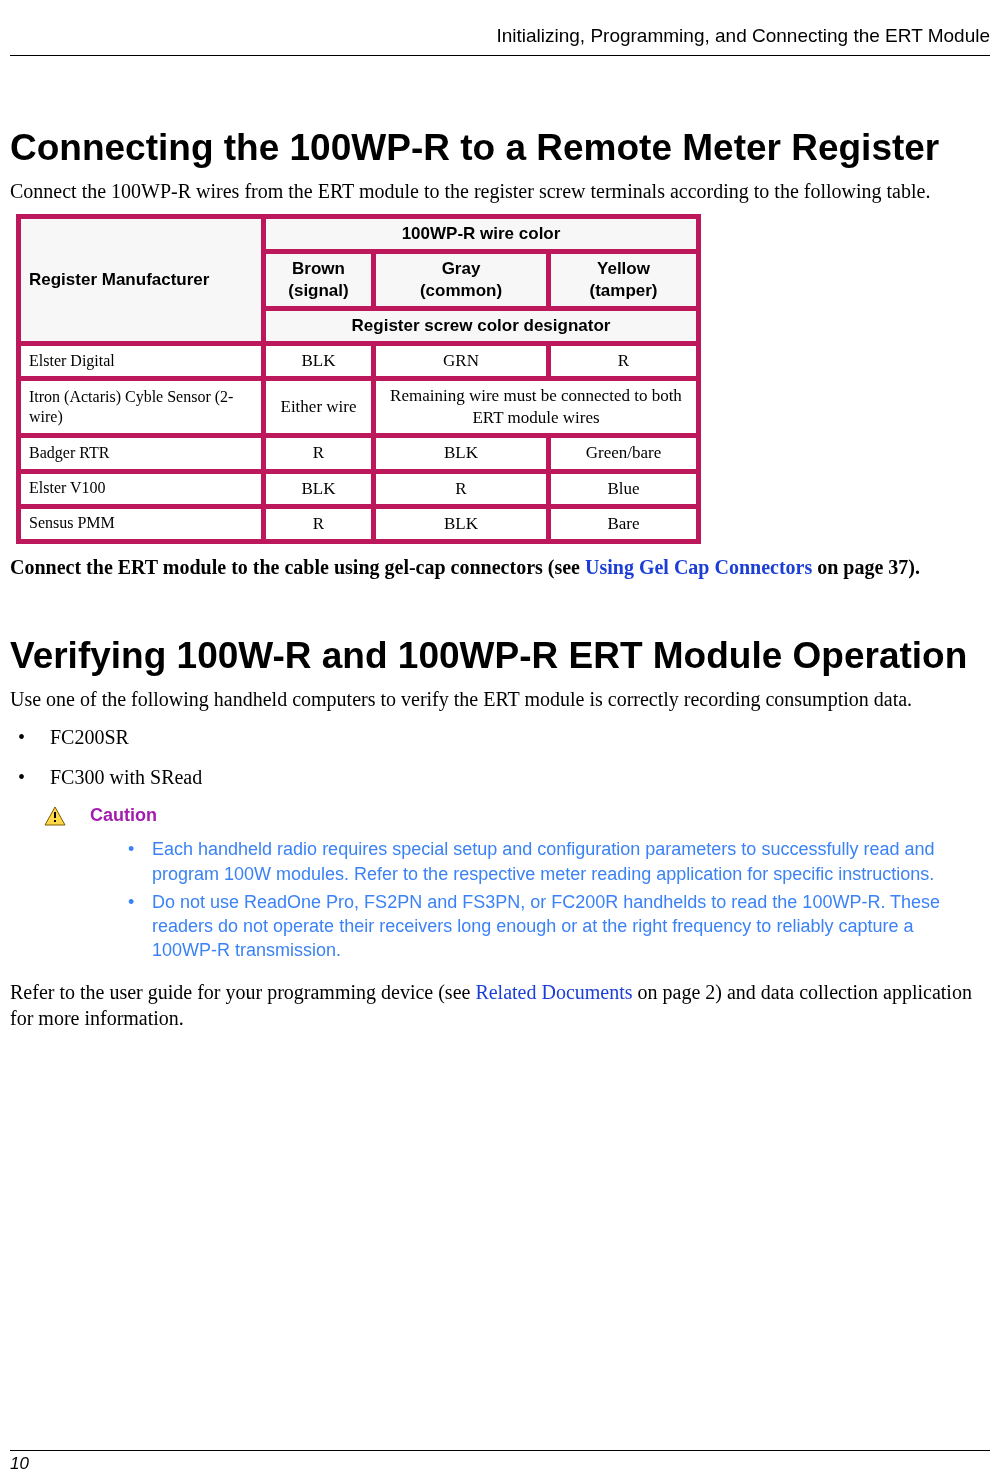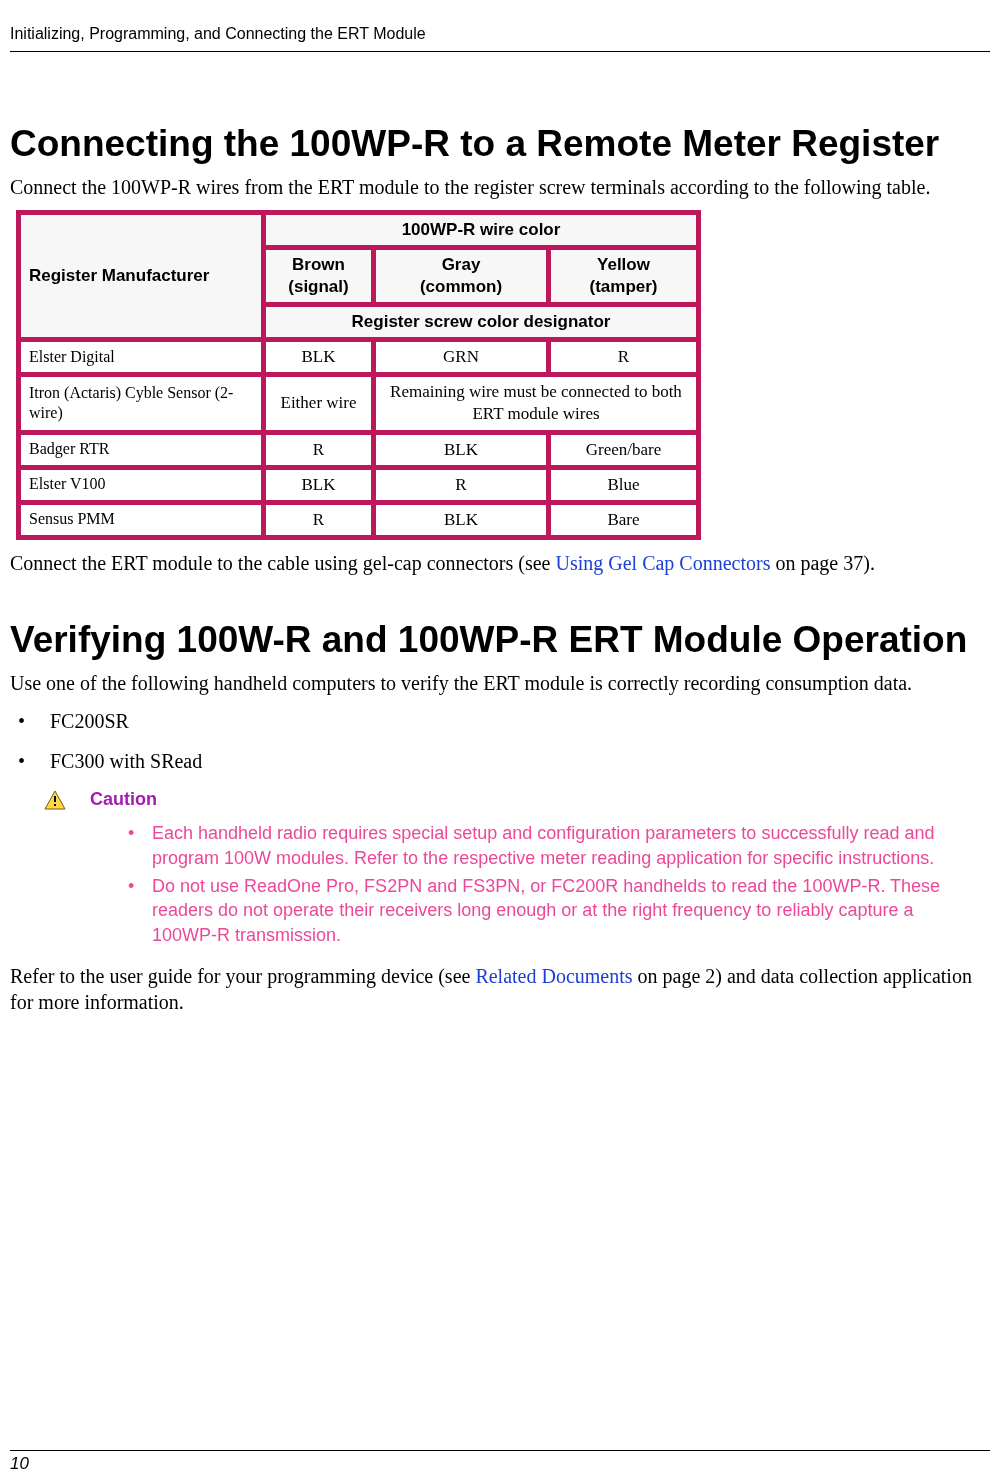--- a/index.html
+++ b/index.html
@@ -1,23 +1,23 @@
 <!DOCTYPE html>
 <html><head>
 <meta charset="utf-8">
 <style>
   * { box-sizing: border-box; margin: 0; padding: 0; }
   html, body { width: 1000px; background: #fff; }
   body { font-family: "Times New Roman", Times, serif; color: #000; font-size: 20px; line-height: 1.3; padding: 24px 0 0 0; }
   .page { width: 1000px; padding: 0 10px 0 10px; position: relative; min-height: 1478px; }
-  .header-chapter { font-family: Arial, Helvetica, sans-serif; font-size: 16px; padding: 0 0 6px 0; }
+  .header-chapter { font-family: Arial, Helvetica, sans-serif; font-size: 19px; padding: 0 0 6px 0; text-align: right; }
   .hr-top { border: none; border-top: 1px solid #000; margin-bottom: 68px; }
   h1 { font-family: Arial, Helvetica, sans-serif; font-weight: bold; font-size: 37px; margin-bottom: 6px; }
   p.body { margin-bottom: 10px; }
-  p.after-table { margin-top: 10px; margin-bottom: 40px; }
+  p.after-table { margin-top: 10px; margin-bottom: 52px; font-weight: bold; }
   .link { color: #1a3ed6; }
 
   
   table.wire { border-collapse: collapse; margin: 6px 0 6px 6px; font-family: "Times New Roman", Times, serif; font-size: 17px; }
   table.wire th, table.wire td { border: 5px solid #be185d; padding: 4px 8px; vertical-align: middle; }
   table.wire th { font-family: Arial, Helvetica, sans-serif; background: #f7f7f7; font-weight: bold; }
   table.wire .mfr-col { text-align: left; width: 245px; }
   table.wire .mfr-header { text-align: left; padding-left: 8px; }
   table.wire td { text-align: center; }
   table.wire td.mfr { text-align: left; font-size: 16px; }
@@ -26,21 +26,21 @@
   table.wire .w-yellow{ width: 150px; }
 
   
   ul.top-list { list-style: none; margin: 12px 0 6px 0; }
   ul.top-list > li { position: relative; padding-left: 40px; margin-bottom: 14px; }
   ul.top-list > li::before { content: "•"; position: absolute; left: 8px; top: 0; font-size: 20px; }
 
   
   .caution-row { display: flex; align-items: center; gap: 24px; margin: 0 0 10px 34px; }
   .caution-label { font-family: Arial, Helvetica, sans-serif; color: #a21caf; font-weight: bold; font-size: 18px; }
-  .caution-list { list-style: none; margin: 0 20px 16px 110px; font-family: Arial, Helvetica, sans-serif; color: #ec4899; font-size: 18px; line-height: 1.35; }
+  .caution-list { list-style: none; margin: 0 20px 16px 110px; font-family: Arial, Helvetica, sans-serif; color: #3b82f6; font-size: 18px; line-height: 1.35; }
   .caution-list li { position: relative; padding-left: 32px; margin-bottom: 4px; }
   .caution-list li::before { content: "•"; position: absolute; left: 8px; top: 0; }
 
   
   .footer { position: absolute; bottom: 0; left: 0; right: 0; padding: 0 10px 4px 10px; }
   .footer hr { border: none; border-top: 1px solid #000; margin-bottom: 2px; }
   .footer-line { display: flex; justify-content: space-between; font-family: Arial, Helvetica, sans-serif; font-style: italic; font-size: 17px; }
   .footer-center { text-align: center; font-family: Arial, Helvetica, sans-serif; font-size: 16px; font-weight: bold; color: #777; margin-top: 2px; }
 </style>
 </head>

